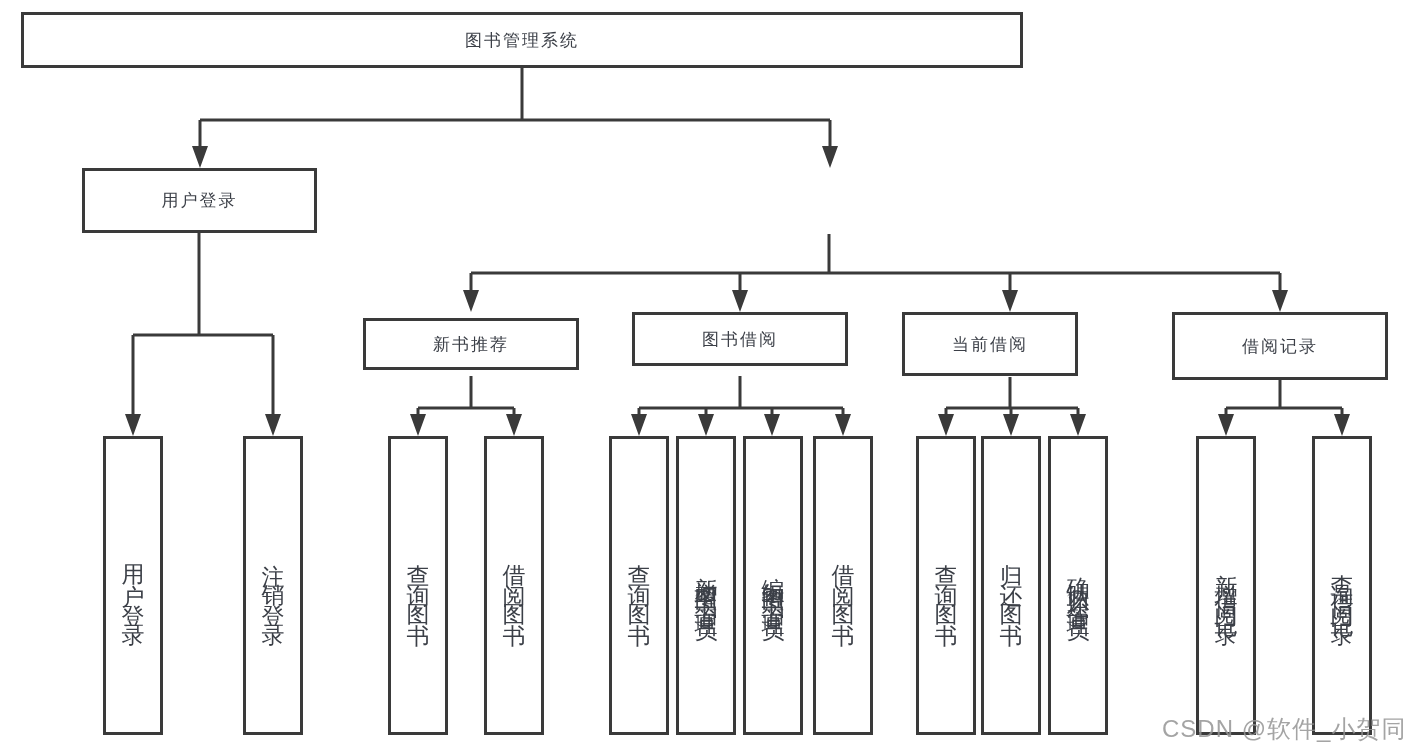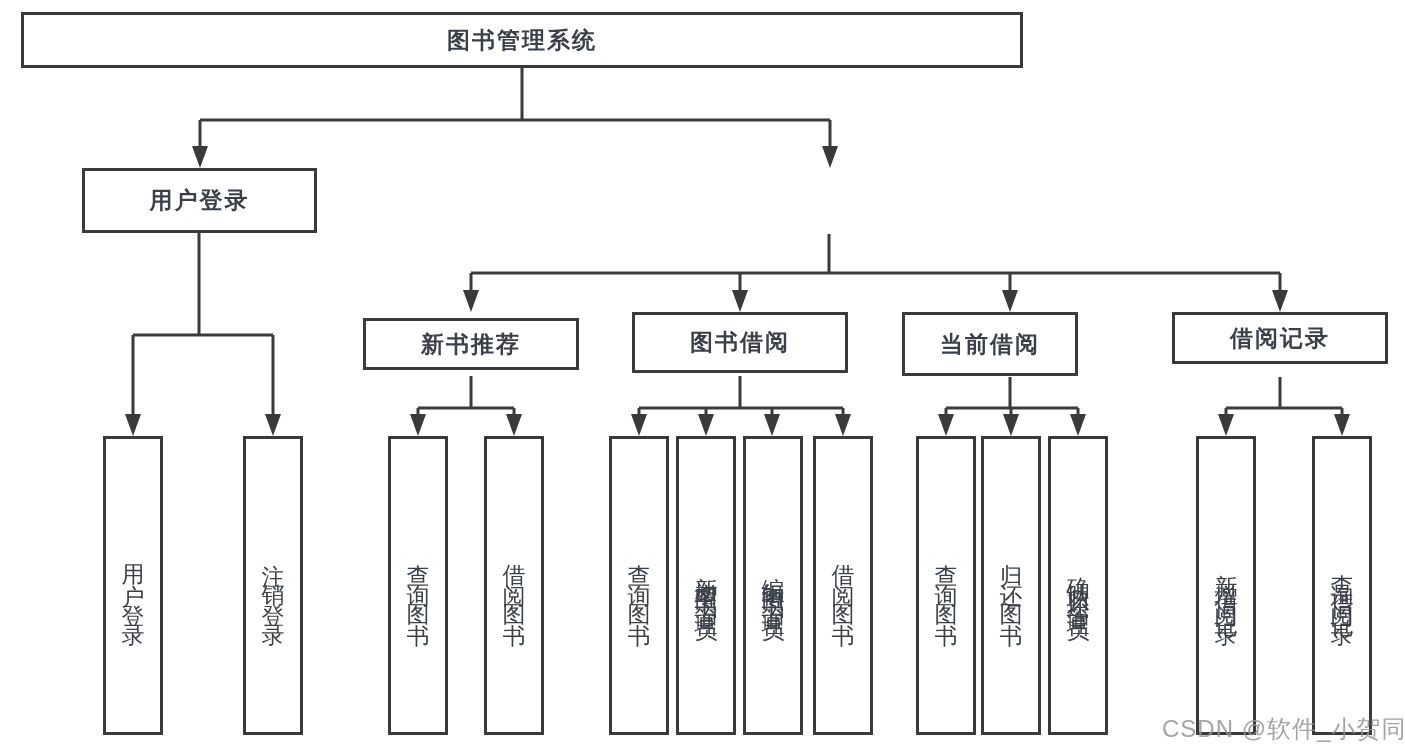--- a/index.html
+++ b/index.html
@@ -11,25 +11,24 @@
     overflow:hidden;
   }
   .connectors{position:absolute;left:0;top:0;z-index:1;}
   .node{
     position:absolute;
     box-sizing:border-box;
     background:#ffffff;
     border:3px solid #3a3a3a;
     display:flex;align-items:center;justify-content:center;
     color:#3b3f47;
-    font-size:23px;
+    font-size:17px;
     letter-spacing:2px;
     z-index:2;
     white-space:nowrap;
-    font-weight:bold;
   }
   .leaf{
     position:absolute;
     box-sizing:border-box;
     background:#ffffff;
     border:3px solid #3a3a3a;
     display:flex;align-items:center;justify-content:center;
     color:#3b3f47;
     z-index:2;
   }
@@ -82,23 +81,23 @@
         M1070,414 L1086,414 L1078,436 Z
         M1218,414 L1234,414 L1226,436 Z M1334,414 L1350,414 L1342,436 Z"></path>
     </g>
   </svg>
 
   <div class="node" style="left:21px;top:12px;width:1002px;height:56px">图书管理系统</div>
 
   <div class="node" style="left:82px;top:168px;width:235px;height:65px">用户登录</div>
 
   <div class="node" style="left:363px;top:318px;width:216px;height:52px">新书推荐</div>
-  <div class="node" style="left:632px;top:312px;width:216px;height:61px">图书借阅</div>
+  <div class="node" style="left:632px;top:312px;width:216px;height:54px">图书借阅</div>
   <div class="node" style="left:902px;top:312px;width:176px;height:64px">当前借阅</div>
-  <div class="node" style="left:1172px;top:312px;width:216px;height:52px">借阅记录</div>
+  <div class="node" style="left:1172px;top:312px;width:216px;height:68px">借阅记录</div>
 
   <div class="leaf sp-wide" style="left:103px;top:436px;width:60px;height:299px">
     <span class="vtext">用户登录</span>
   </div>
   <div class="leaf sp-wide" style="left:243px;top:436px;width:60px;height:299px">
     <span class="vtext">注销登录</span>
   </div>
 
   <div class="leaf sp-wide" style="left:388px;top:436px;width:60px;height:299px">
     <span class="vtext">查询图书</span>

